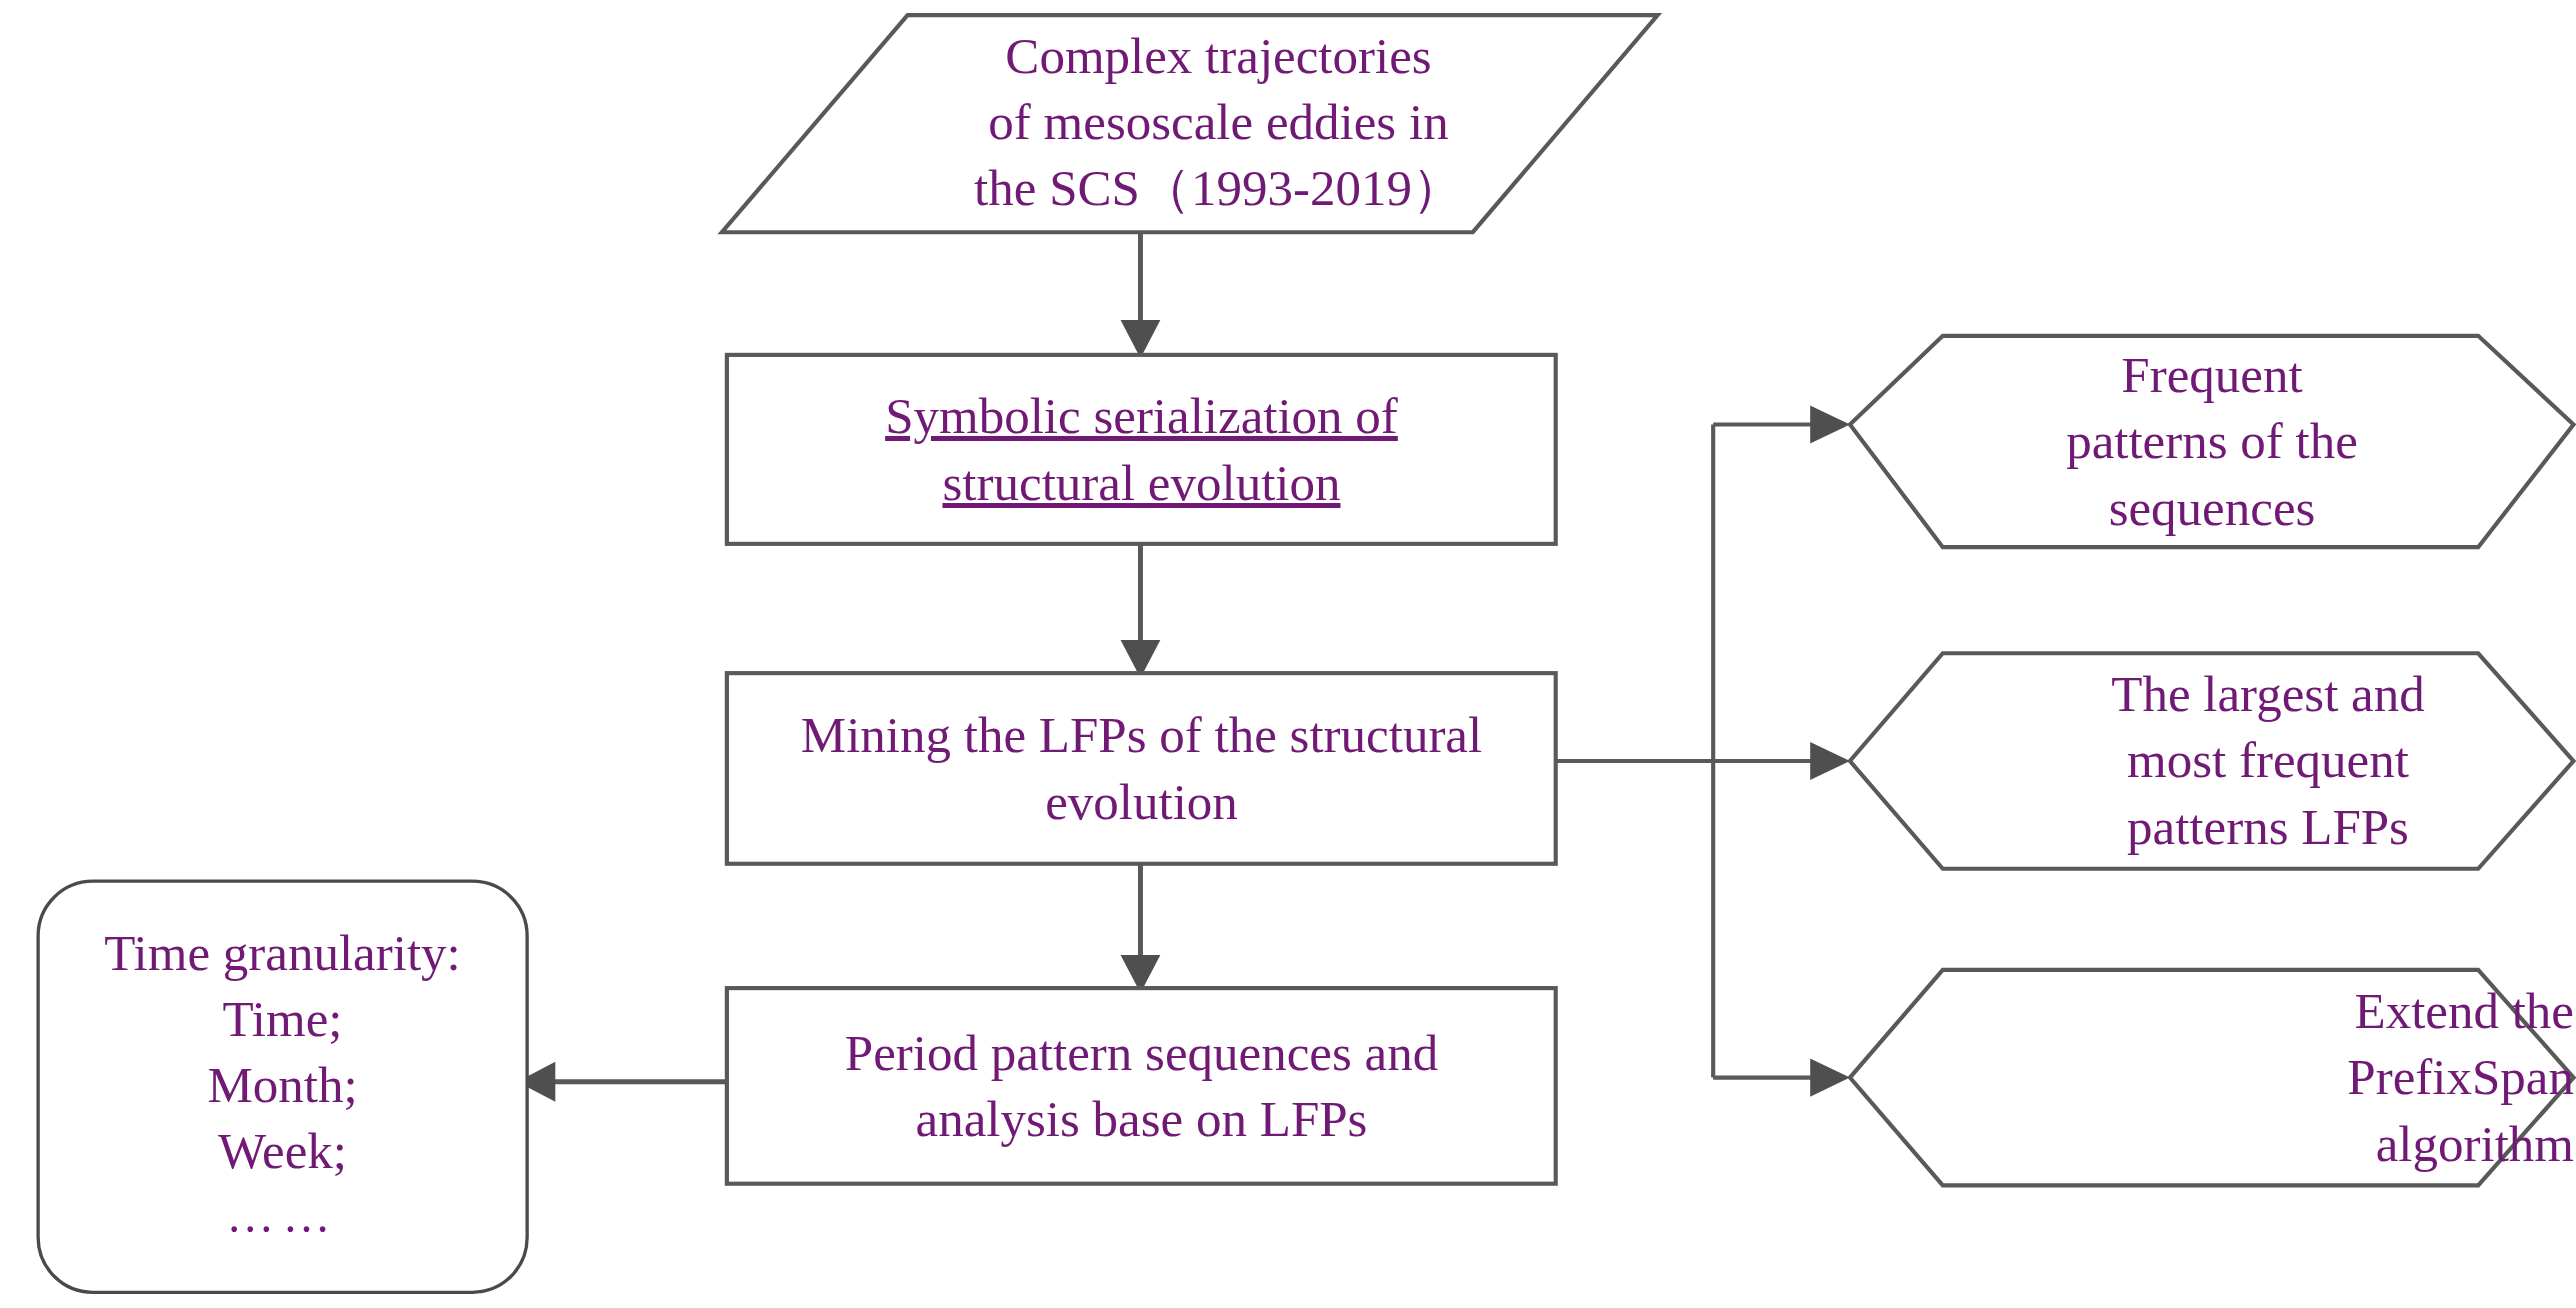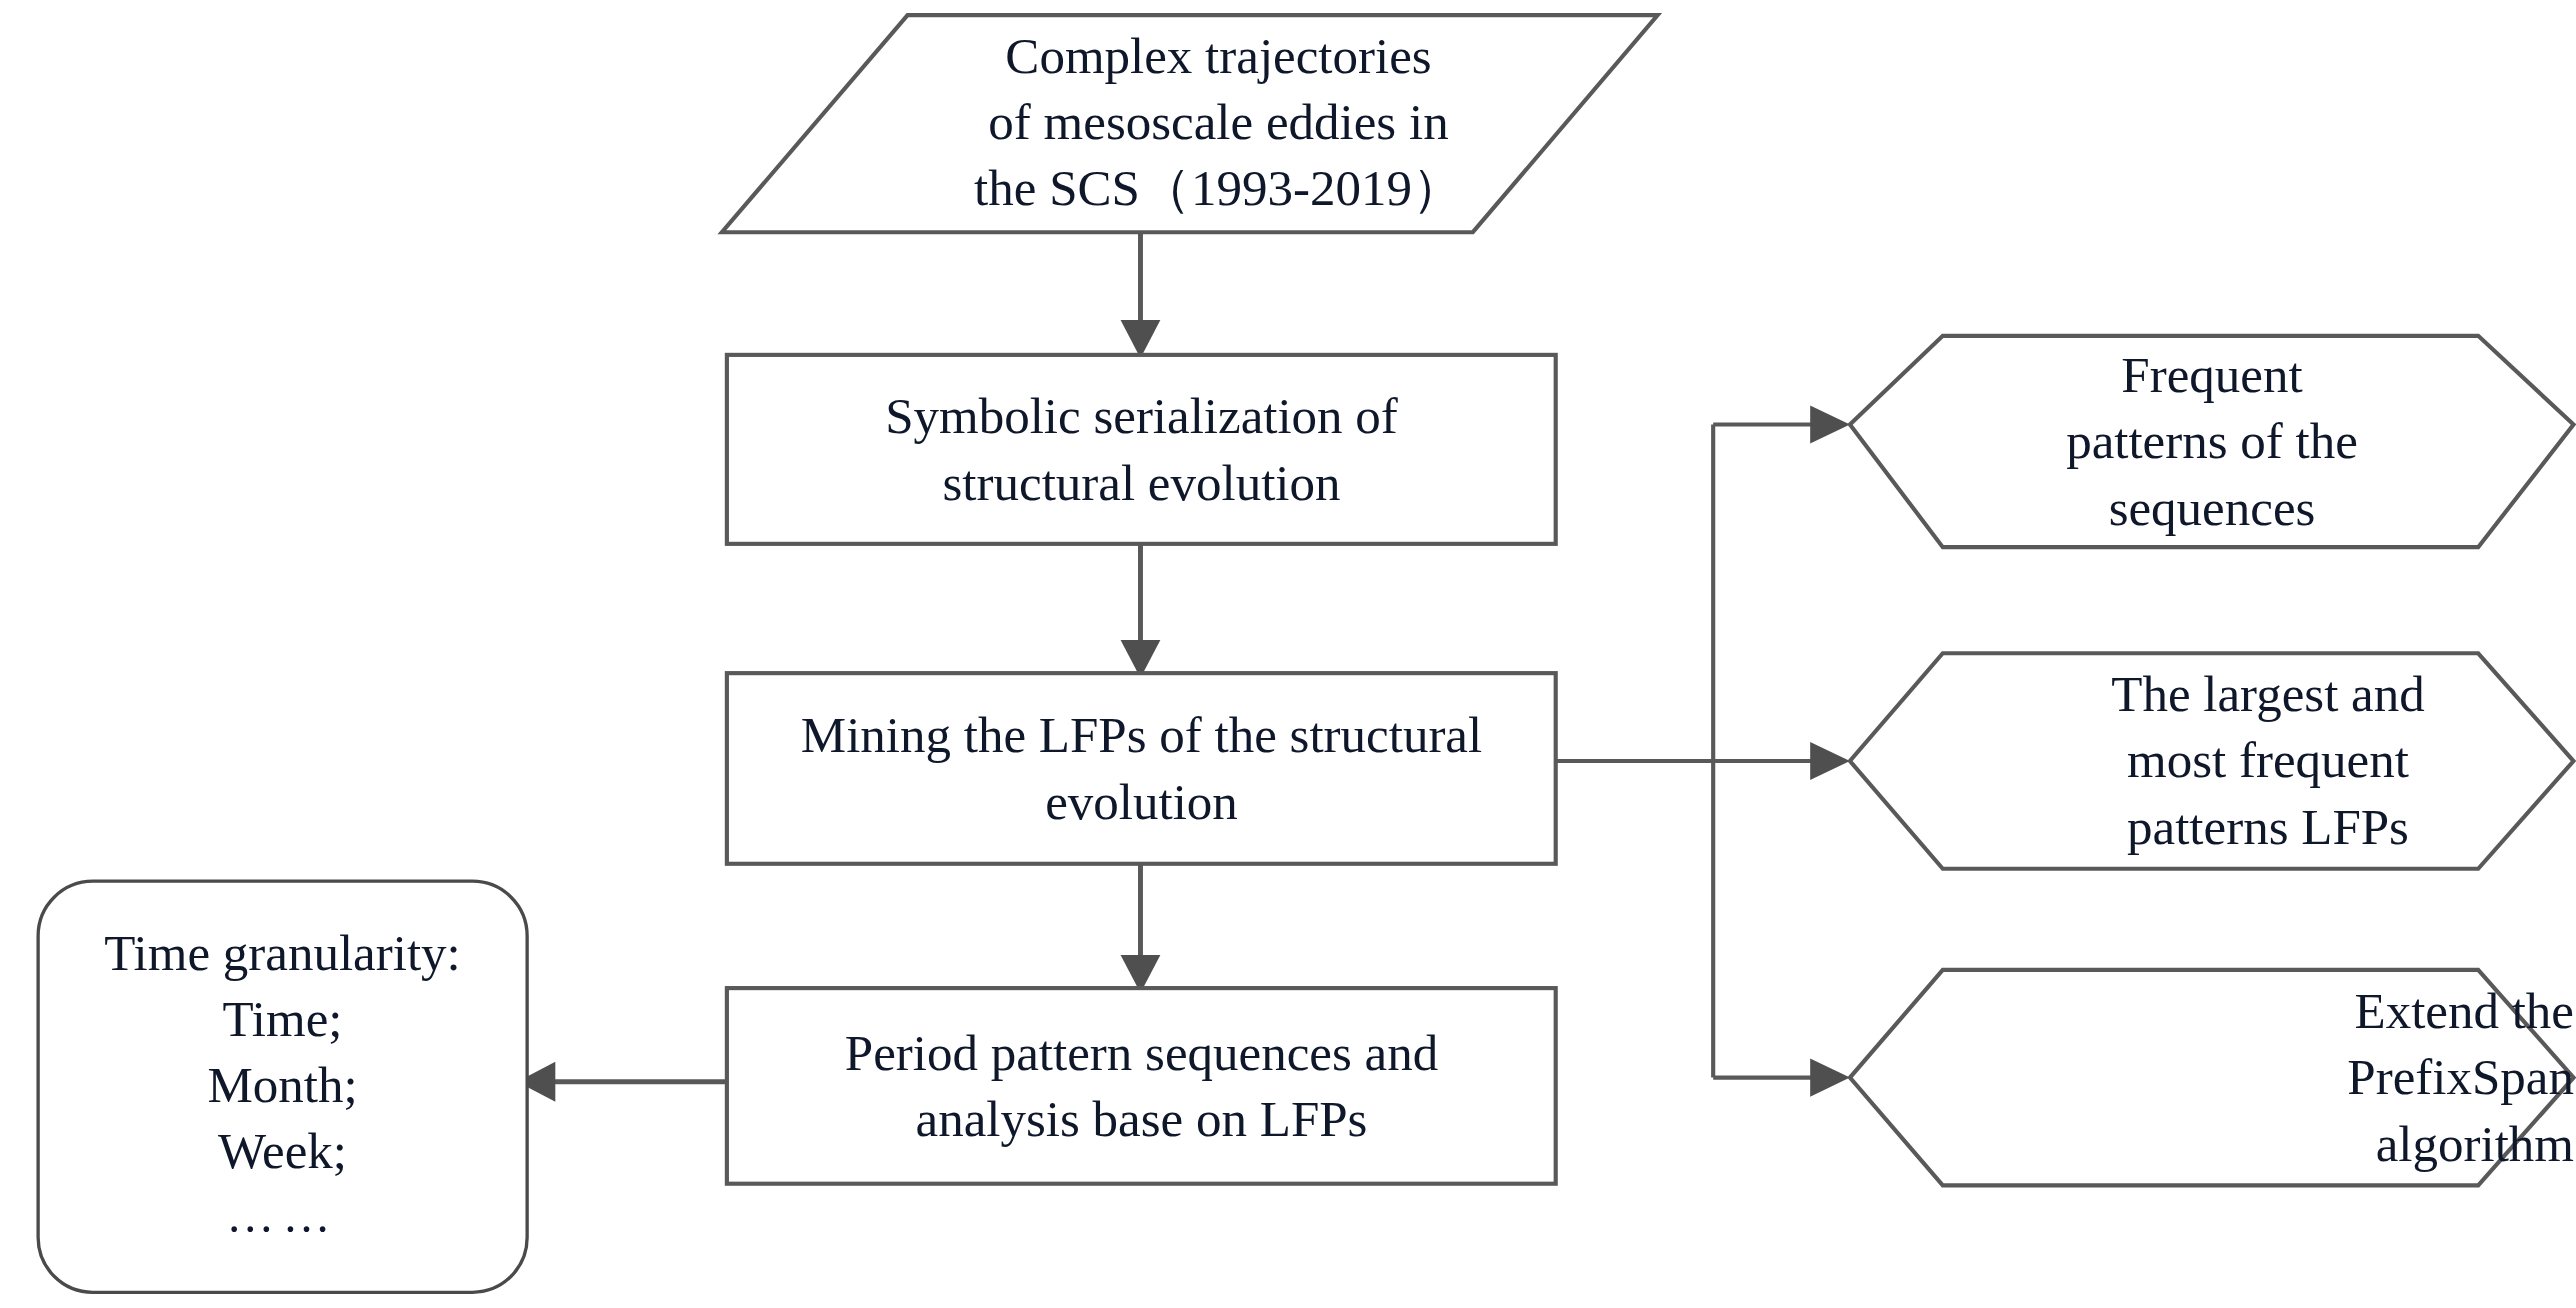--- a/index.html
+++ b/index.html
@@ -53,21 +53,21 @@
     fill: #4f4f4f;
     stroke: none;
   }
   .node-text {
     position: absolute;
     display: flex;
     flex-direction: column;
     align-items: center;
     justify-content: center;
     text-align: center;
-    color: #0f172a;
+    color: #701a75;
     font-family: "Liberation Serif", "DejaVu Serif", serif;
     font-size: 51px;
     line-height: 1.30;
     letter-spacing: 0px;
     pointer-events: none;
     white-space: nowrap;
   }
   .node-text .tline {
     display: block;
   }
@@ -141,21 +141,21 @@
     <polygon class="shape-outline" points="2344,1170 2990,1170 3105,1300 2990,1430 2344,1430 2232,1300"></polygon>
 
   </svg>
 
   <div class="node-text" style="left:804px; top:8.3px; width:829px; height:228px;">
     <span class="tline">Complex trajectories</span>
     <span class="tline">of mesoscale eddies in</span>
     <span class="tline">the SCS（1993-2019）</span>
   </div>
 
-  <div class="node-text" style="left:727px; top:355px; width:829px; height:189px;">
+  <div class="node-text" style="left:727px; top:355px; width:829px; height:189px;text-decoration:underline;">
     <span class="tline">Symbolic serialization of</span>
     <span class="tline">structural evolution</span>
   </div>
 
   <div class="node-text" style="left:727px; top:673px; width:829px; height:191px;">
     <span class="tline">Mining the LFPs of the structural</span>
     <span class="tline">evolution</span>
   </div>
 
   <div class="node-text" style="left:727px; top:988px; width:829px; height:196px;">

